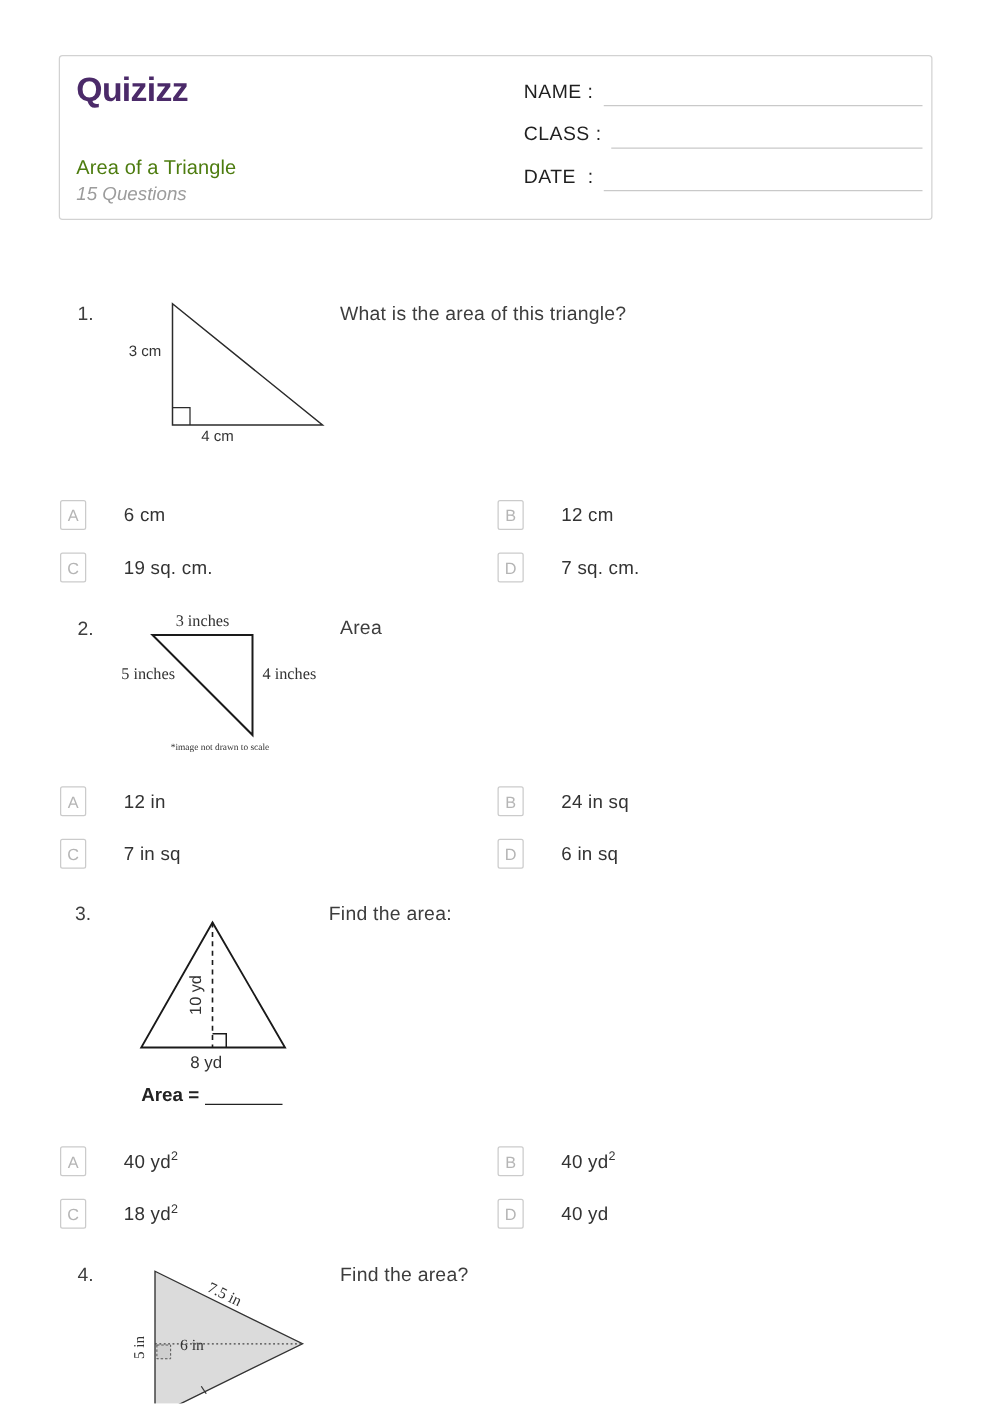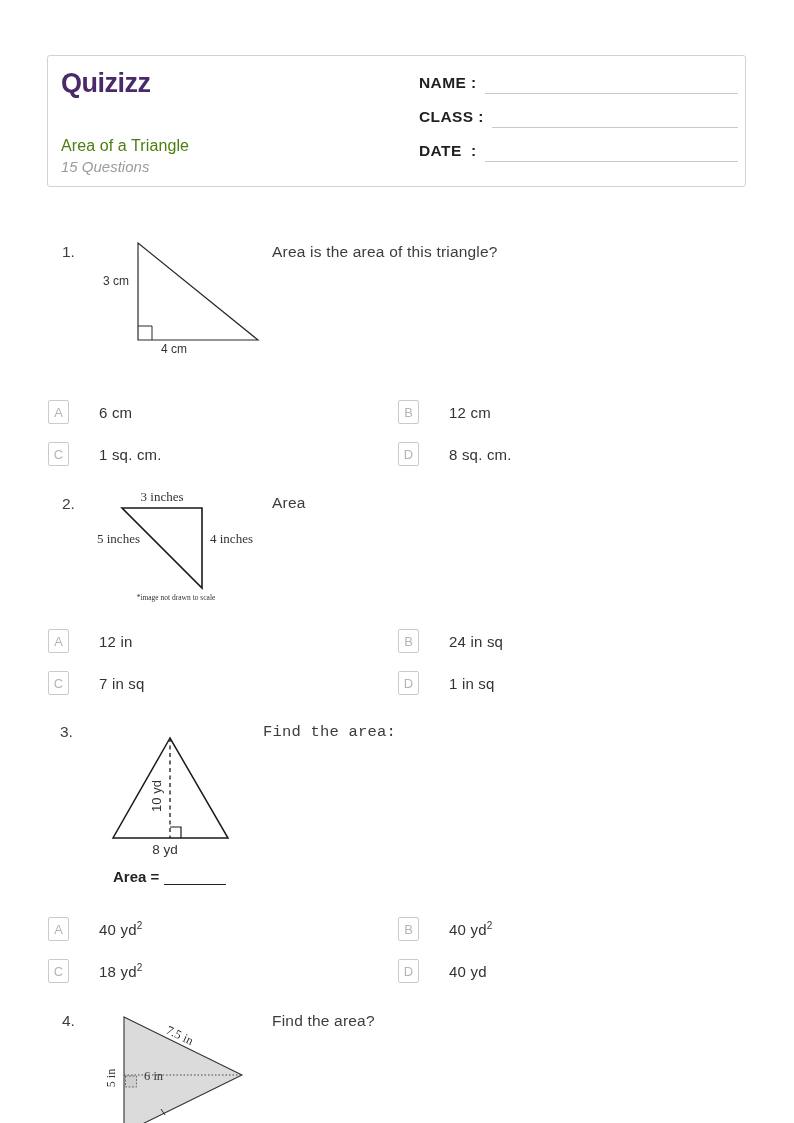--- a/index.html
+++ b/index.html
@@ -6,31 +6,31 @@
   html,body { background:#ffffff; }
   body { font-family:"Liberation Sans","DejaVu Sans",sans-serif; }
   .page {
     position:relative; width:794px; height:1123px; margin:0 auto;
     background:#ffffff; overflow:hidden; color:#3a3a3a;
   }
 
   
   .header-card {
     position:absolute; left:47px; top:44px; width:699px; height:132px;
-    border:1.5px solid #d2d2d2; border-radius:3px; background:#fff;margin-top:11px;
+    border:1.5px solid #d2d2d2; border-radius:3px; background:#fff;
   }
   .logo {
     position:absolute; left:13px; top:12px;
     font-size:27px; font-weight:800; letter-spacing:-0.5px; color:#4b2a69;
   }
   .ws-title { position:absolute; left:13px; top:81px; font-size:16px; color:#4d7c0f; letter-spacing:0.1px; }
   .ws-subtitle { position:absolute; left:13px; top:102px; font-size:15px; color:#9c9c9c;font-style:italic; }
   .field-row {
     position:absolute; left:371px; width:319px; height:24px;
-    display:flex; align-items:flex-start;font-weight:bold;
+    display:flex; align-items:center;
   }
   .field-label { font-size:15.5px; color:#1f1f1f; letter-spacing:0.4px; white-space:pre; padding-bottom:2px; }
   .field-line { flex:1; margin-left:8px; border-bottom:1px solid #c9c9c9; height:20px; }
 
   
   .q-number { position:absolute; font-size:15.5px; color:#3d3d3d; }
   .q-prompt { position:absolute; font-size:15.5px; color:#3d3d3d; letter-spacing:0.2px; }
 
   .option { position:absolute; display:flex; align-items:center; }
   .opt-box {
@@ -39,21 +39,21 @@
     background:#fff; flex:none;
   }
   .opt-text { margin-left:30px; font-size:15px; color:#333; letter-spacing:0.2px; white-space:nowrap; }
   .opt-text sup { font-size:10px; }
 
   .fig { position:absolute; }
   .fig text { fill:#333; }
   .sans-label { font-family:"Liberation Sans","DejaVu Sans",sans-serif; }
   .serif-label { font-family:"Liberation Serif","DejaVu Serif",serif; }
 
-  .area-line { position:absolute; left:113px; top:868px; font-size:15px; font-weight:600; color:#222; display:flex; align-items:flex-end; }
+  .area-line { position:absolute; left:113px; top:868px; font-size:15px; font-weight:600; color:#222; display:flex; }
   .area-write { display:inline-block; width:62px; border-bottom:1.5px solid #222; height:16px; margin-left:5px; }
 </style>
 </head>
 <body>
 
 <div class="page">
 
   <div class="header-card">
     <div class="logo">Quizizz</div>
     <div class="ws-title">Area of a Triangle</div>
@@ -67,44 +67,44 @@
       <span class="field-label">DATE  :</span>
       <span class="field-line"></span>
     </div>
     <div class="field-row" style="top:52px;">
       <span class="field-label">CLASS :</span>
       <span class="field-line"></span>
     </div>
   </div>
 
   <div class="q-number" style="left:62px; top:243px;">1.</div>
-  <div class="q-prompt" style="left:272px; top:243px;">Area is the area of this triangle?</div>
+  <div class="q-prompt" style="left:272px; top:243px;">What is the area of this triangle?</div>
 
   <svg class="fig" style="left:95px; top:233px;" width="175" height="128">
     <path d="M43,10 L43,107 L163,107 Z" fill="none" stroke="#2b2b2b" stroke-width="1.2"></path>
     <path d="M43,93 L57,93 L57,107" fill="none" stroke="#2b2b2b" stroke-width="1"></path>
     <text class="sans-label" x="8" y="52" font-size="12">3 cm</text>
     <text class="sans-label" x="66" y="120" font-size="12">4 cm</text>
   </svg>
 
   <div class="option" style="left:48px; top:400px;">
     <span class="opt-box">A</span>
     <span class="opt-text">6 cm</span>
   </div>
   <div class="option" style="left:398px; top:400px;">
     <span class="opt-box">B</span>
     <span class="opt-text">12 cm</span>
   </div>
   <div class="option" style="left:48px; top:442px;">
     <span class="opt-box">C</span>
-    <span class="opt-text">1 sq. cm.</span>
+    <span class="opt-text">19 sq. cm.</span>
   </div>
   <div class="option" style="left:398px; top:442px;">
     <span class="opt-box">D</span>
-    <span class="opt-text">8 sq. cm.</span>
+    <span class="opt-text">7 sq. cm.</span>
   </div>
 
   <div class="q-number" style="left:62px; top:495px;">2.</div>
   <div class="q-prompt" style="left:272px; top:494px;text-align:right;">Area</div>
 
   <svg class="fig" style="left:88px; top:487px;" width="182" height="120">
     <path d="M34,21 L114,21 L114,101 Z" fill="none" stroke="#1a1a1a" stroke-width="1.6"></path>
     <text class="serif-label" x="74" y="14" font-size="13" text-anchor="middle">3 inches</text>
     <text class="serif-label" x="9" y="56" font-size="13">5 inches</text>
     <text class="serif-label" x="122" y="56" font-size="13">4 inches</text>
@@ -118,25 +118,25 @@
   <div class="option" style="left:398px; top:629px;">
     <span class="opt-box">B</span>
     <span class="opt-text">24 in sq</span>
   </div>
   <div class="option" style="left:48px; top:671px;">
     <span class="opt-box">C</span>
     <span class="opt-text">7 in sq</span>
   </div>
   <div class="option" style="left:398px; top:671px;">
     <span class="opt-box">D</span>
-    <span class="opt-text">1 in sq</span>
+    <span class="opt-text">6 in sq</span>
   </div>
 
   <div class="q-number" style="left:60px; top:723px;">3.</div>
-  <div class="q-prompt" style="left:263px; top:723px;font-family:Liberation Mono, monospace;">Find the area:</div>
+  <div class="q-prompt" style="left:263px; top:723px;">Find the area:</div>
 
   <svg class="fig" style="left:105px; top:730px;" width="142" height="132">
     <path d="M65,8 L8,108 L123,108 Z" fill="none" stroke="#1a1a1a" stroke-width="1.5"></path>
     <path d="M65,8 L65,108" fill="none" stroke="#1a1a1a" stroke-width="1.3" stroke-dasharray="4,3.5"></path>
     <path d="M65,97 L76,97 L76,108" fill="none" stroke="#1a1a1a" stroke-width="1.2"></path>
     <text class="sans-label" x="56" y="66" font-size="13" text-anchor="middle" transform="rotate(-90 56 66)">10 yd</text>
     <text class="sans-label" x="60" y="124" font-size="13.5" text-anchor="middle">8 yd</text>
   </svg>
 
   <div class="area-line">

